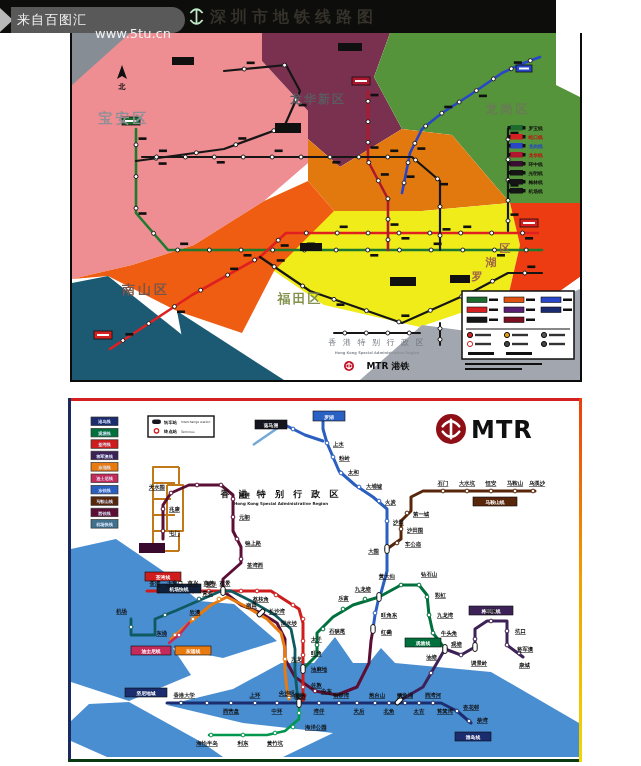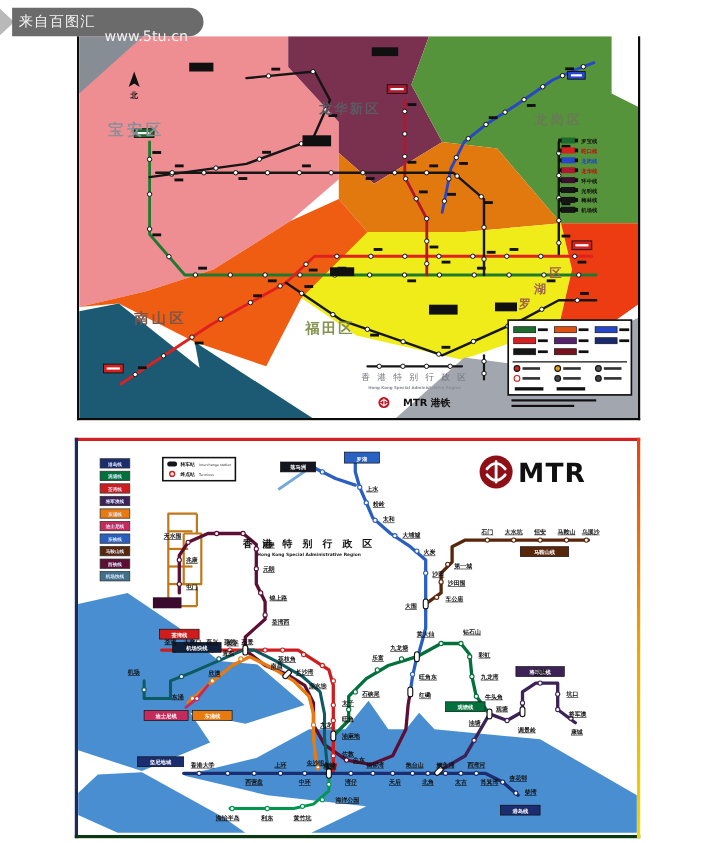--- a/index.html
+++ b/index.html
@@ -26,20 +26,26 @@
   .wm-pill{background:rgba(96,96,96,.93);border-radius:0 13px 13px 0;height:26px;display:flex;align-items:center;padding:0 14px 0 6px;}
   .wm-site{color:#f2f2f2;font-size:13px;letter-spacing:1px;}
   .wm-url{color:#f2f2f2;font-size:13px;margin-left:8px;margin-top:27px;}
 </style>
 </head>
 <body>
 
 <div class="page">
 
   <div class="sz-map">
+    <div class="sz-header">
+      <svg class="sz-logo" viewBox="0 0 24 24">
+        <path d="M12 3v18 M5 8q7-9 14 0 M5 16q7 9 14 0" fill="none" stroke="#bfe8c8" stroke-width="2"></path>
+      </svg>
+      <span class="sz-title">深圳市地铁线路图</span>
+    </div>
     <div class="sz-body">
       <svg id="sz-svg" width="508" height="347" viewBox="0 0 508 347">
           <rect x="0" y="0" width="508" height="347" fill="#ffffff"></rect>
           <polygon points="0,0 190,0 190,28 236,78 236,130 192,168 122,212 60,232 0,246" fill="#ee8d92"></polygon>
           <polygon points="0,0 58,0 0,52" fill="#878d95"></polygon>
           <polygon points="190,0 318,0 302,44 330,96 268,134 236,106 236,78 190,28" fill="#7a3150"></polygon>
           <polygon points="318,0 484,0 484,52 508,64 508,170 438,170 380,102 330,96 302,44" fill="#55943a"></polygon>
           <polygon points="236,106 268,134 330,96 380,102 438,170 350,178 262,178 236,148" fill="#e2790f"></polygon>
           <polygon points="184,206 262,178 350,178 438,170 448,212 436,264 348,294 252,272 202,238" fill="#f0ec1a"></polygon>
           <polygon points="0,246 60,232 122,212 192,168 236,148 262,178 202,238 170,300 105,278 36,243" fill="#ef5d12"></polygon>

